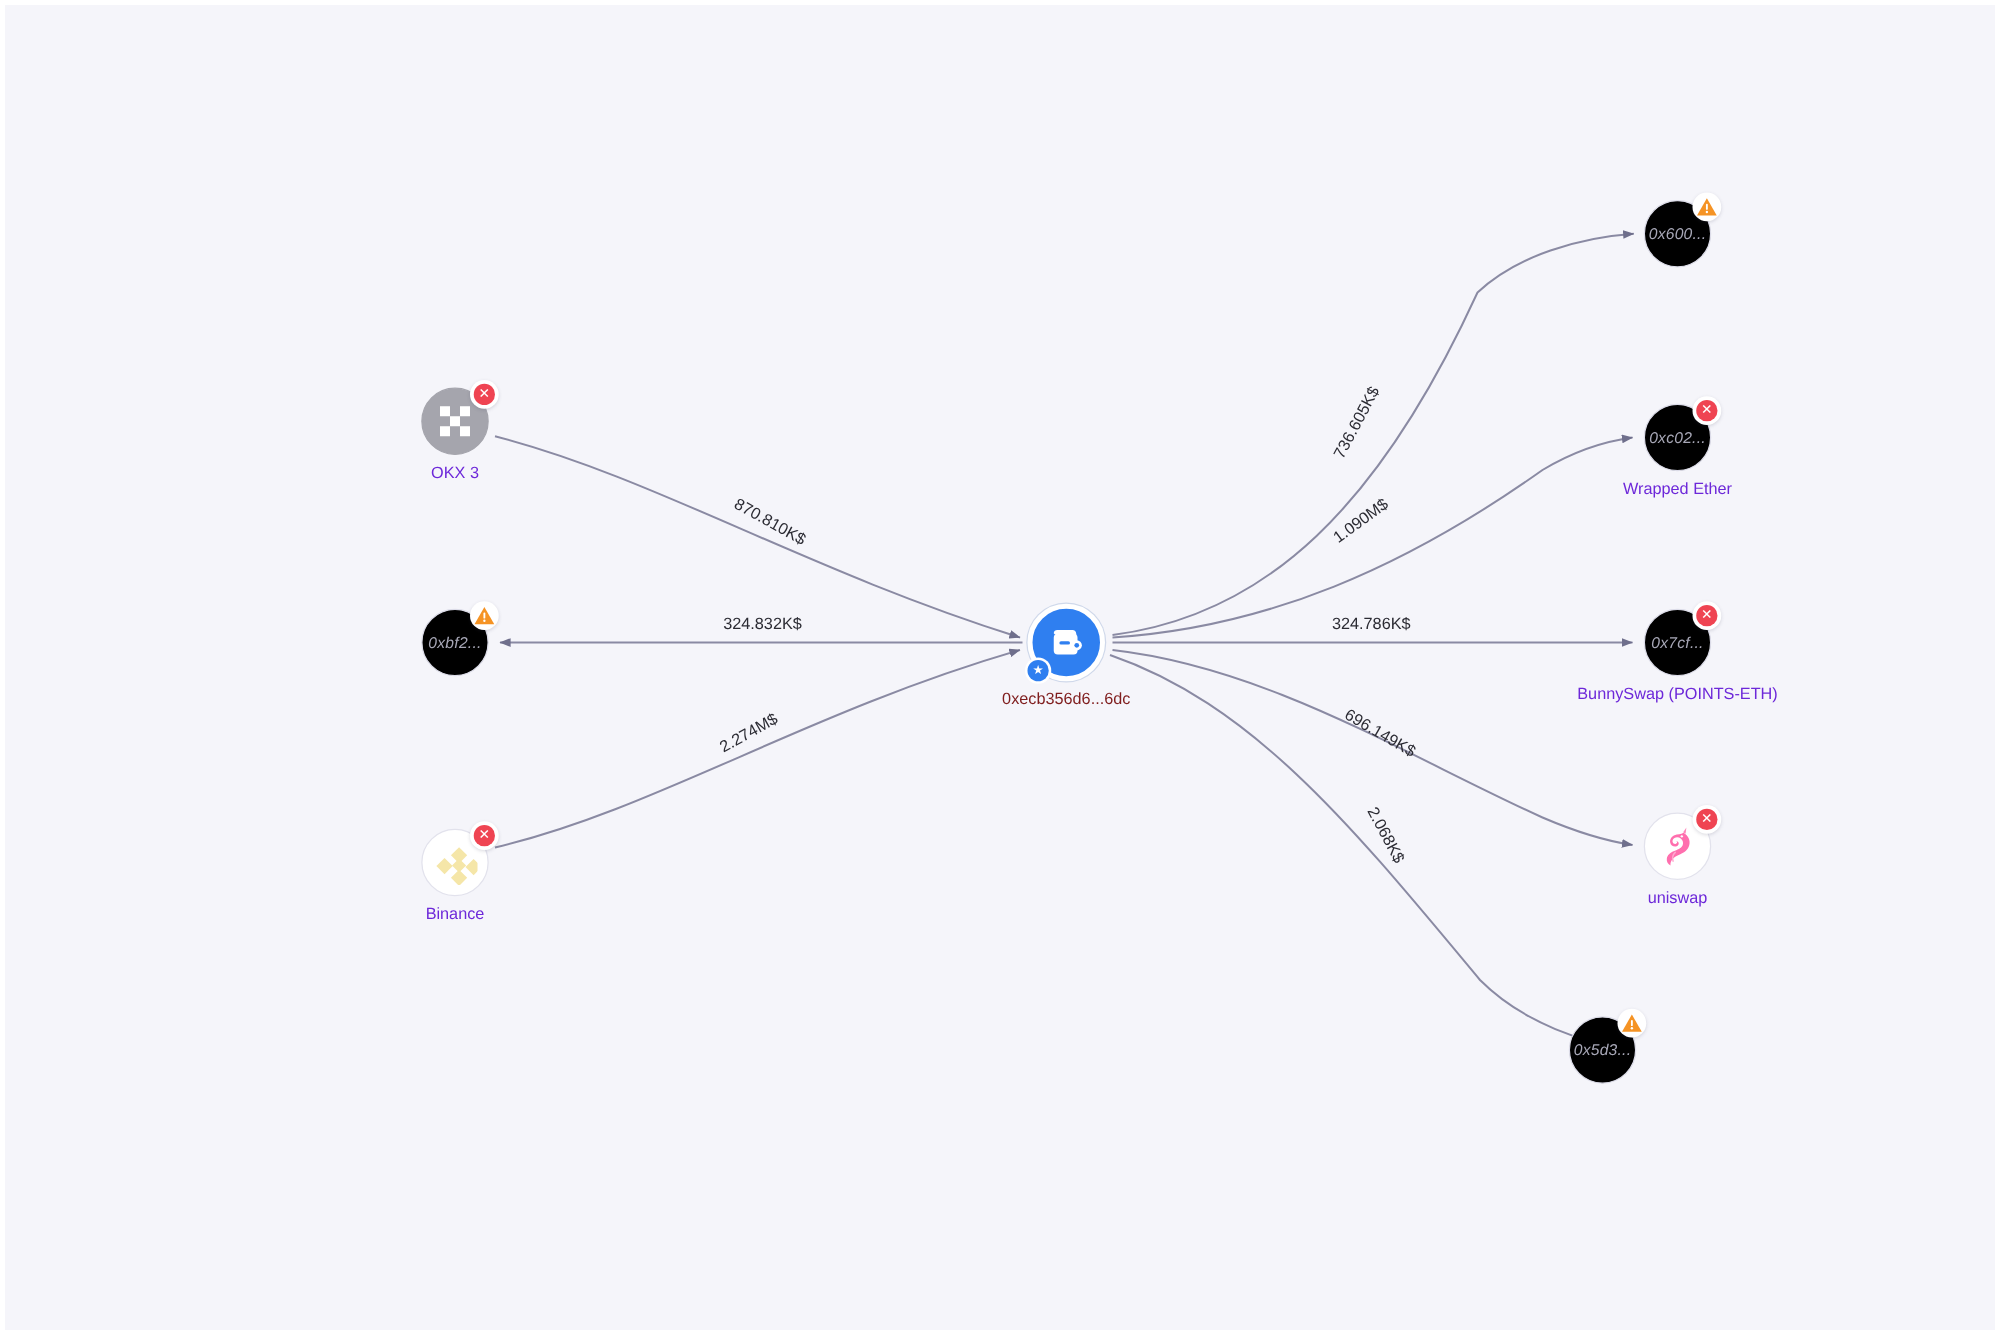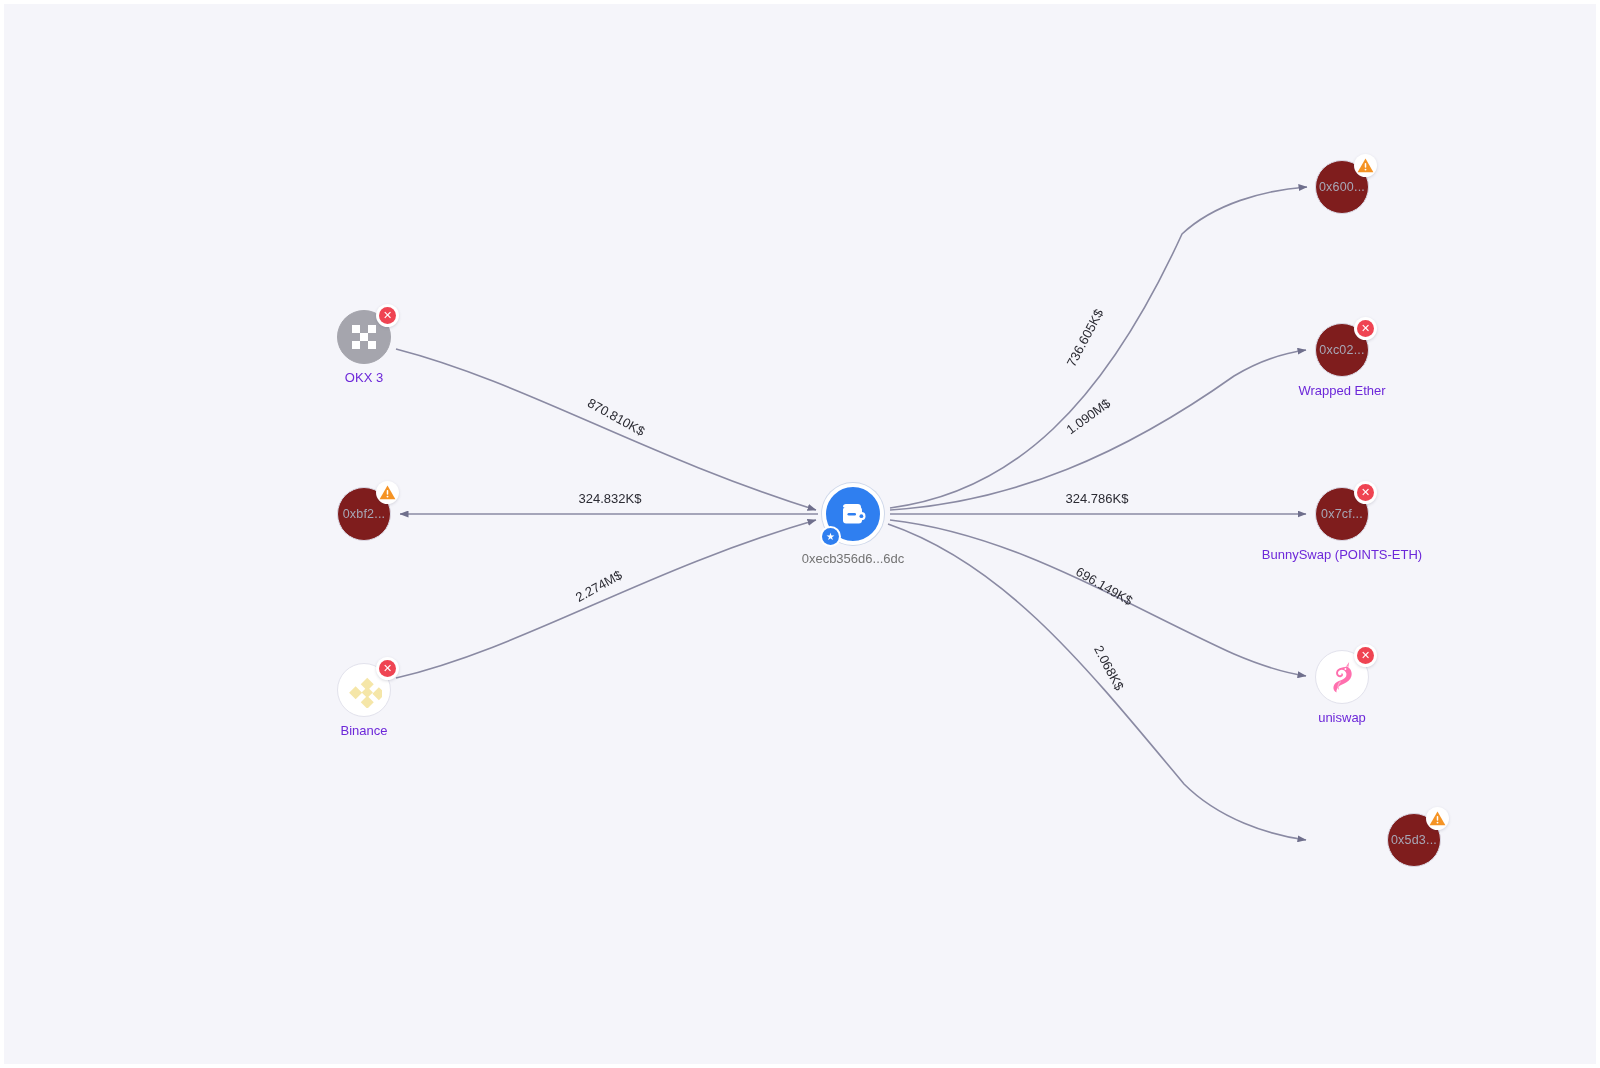--- a/index.html
+++ b/index.html
@@ -51,22 +51,23 @@
     border-radius: 50%;
     background: #ffffff;
     border: 1px solid #e2e2ec;
     box-sizing: border-box;
     display: flex;
     align-items: center;
     justify-content: center;
     overflow: hidden;
   }
   .node.ghost .disc {
-    background: #7f1d1d;
+    background: #000000;
     border: 1px solid #dcdce8;
+    font-style: italic;
   }
   .node .addr {
     font-family: "Liberation Sans", sans-serif;
     font-size: 12.5px;
     color: #a7a7b6;
     letter-spacing: 0.2px;
     white-space: nowrap;
   }
   .node .caption {
     position: absolute;
@@ -110,21 +111,21 @@
   }
   #node-center .disc {
     width: 62px;
     height: 62px;
     background: #2f7ff0;
     border: 4px solid #ffffff;
     box-shadow: 0 0 0 1px #cfd8ea;
   }
   #node-center .caption {
     top: 68px;
-    color: #737373;
+    color: #7f1d1d;
   }
   .star-badge {
     position: absolute;
     left: -2px;
     bottom: -2px;
     width: 21px;
     height: 21px;
     border-radius: 50%;
     background: #ffffff;
     display: flex;
@@ -304,21 +305,21 @@
         <circle cx="28.6" cy="13.4" r="1.25" fill="#ffffff"></circle>
         <path d="M22 30 C19 33 18 37 19.5 40.5" stroke="#ffa8cf" stroke-width="1.6" fill="none"></path>
       </svg>
     </div>
     <div class="badge">
       <div class="dot">✕</div>
     </div>
     <div class="caption">uniswap</div>
   </div>
 
-  <div class="node ghost" id="node-a5d3" style="left:1410px; top:836px;">
+  <div class="node ghost" id="node-a5d3" style="left:1278px; top:836px;">
     <div class="disc">
       <span class="addr">0x5d3...</span>
     </div>
     <div class="badge warn">
       <svg width="19" height="19" viewBox="0 0 19 19">
         <path d="M9.5 2.6 L17.4 16.3 L1.6 16.3 Z" fill="#f59324"></path>
         <rect x="8.75" y="7" width="1.5" height="4.8" rx="0.7" fill="#ffffff"></rect>
         <circle cx="9.5" cy="13.6" r="0.95" fill="#ffffff"></circle>
       </svg>
     </div>

